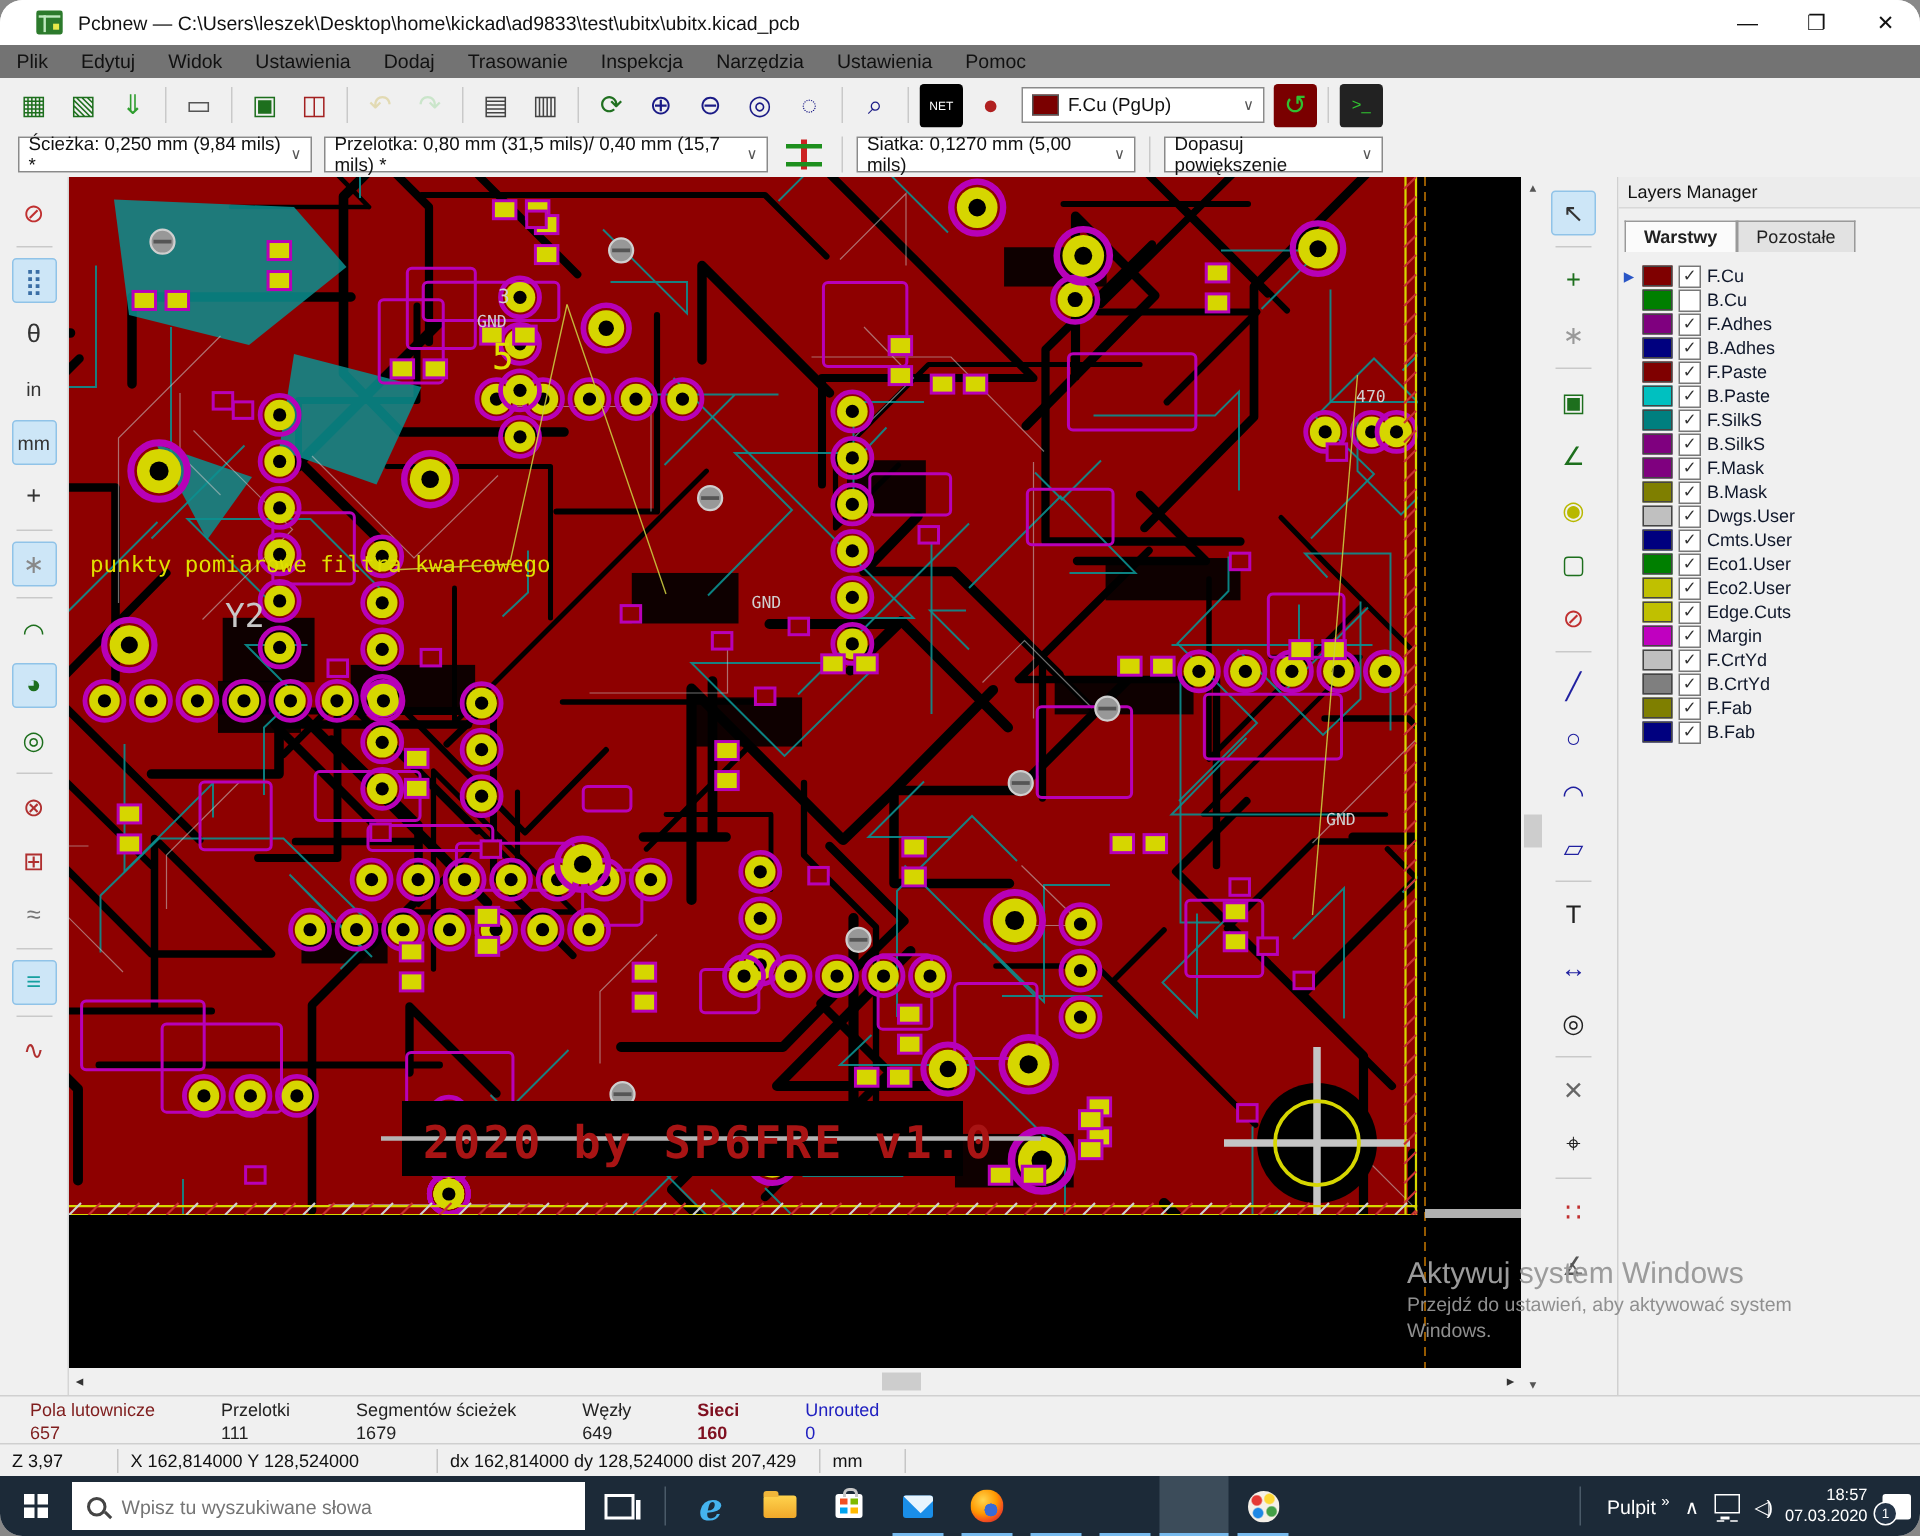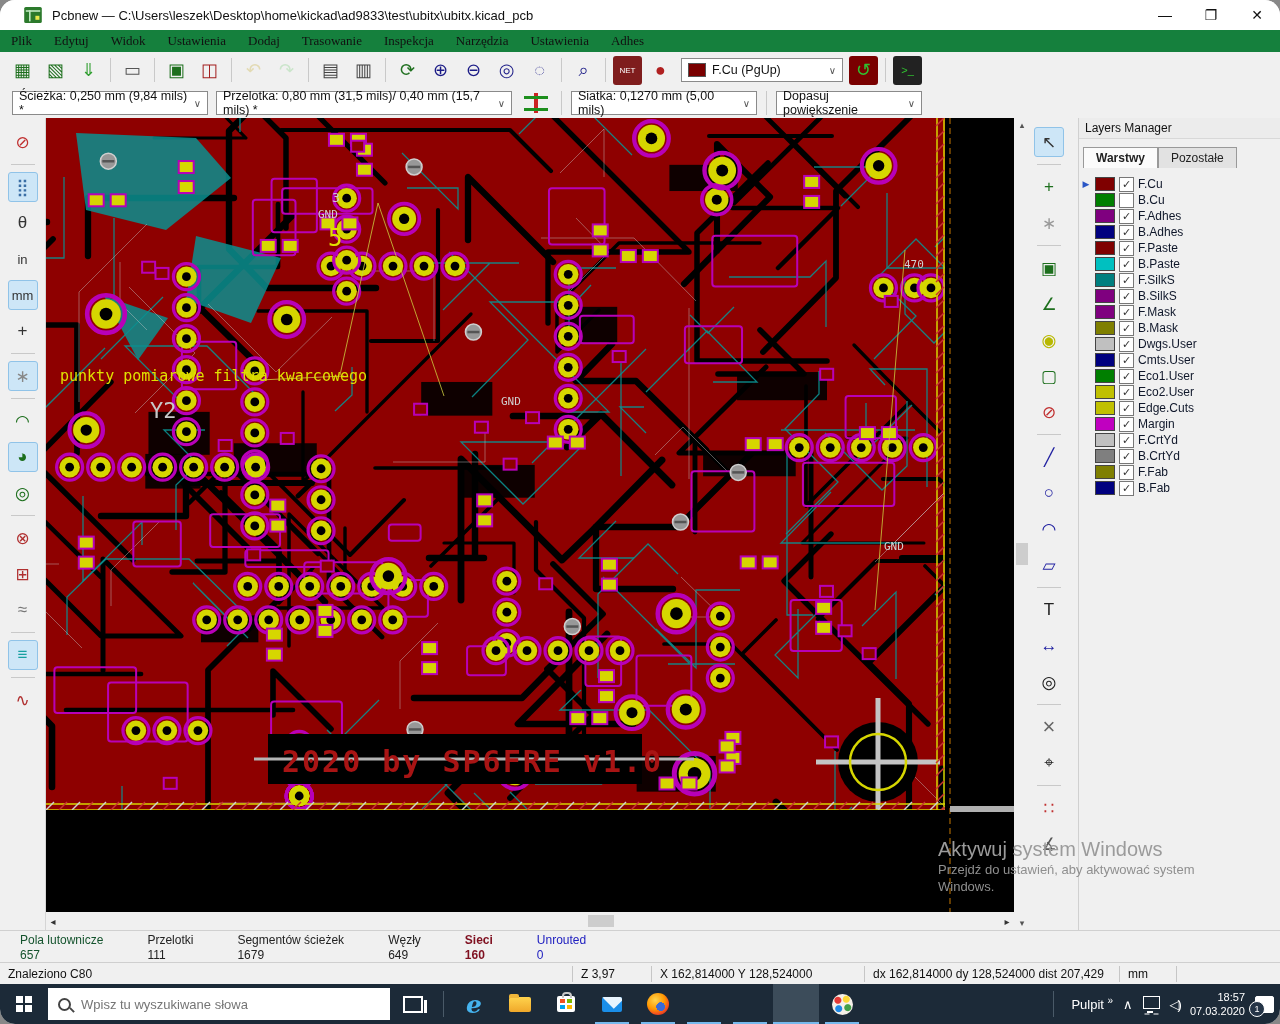--- a/index.html
+++ b/index.html
@@ -7,22 +7,22 @@
           font-family:"Liberation Sans",sans-serif;background:#f0f0f0;
           -webkit-user-select:none;user-select:none;border-radius:15px;}
   
   #titlebar{position:absolute;left:0;top:0;width:1280px;height:30px;background:#fff;
             display:flex;align-items:center;border-bottom:1px solid #e5e5e5;}
   #titlebar .appico{margin-left:22px;}
   #titlebar .title{margin-left:8px;font-size:13px;color:#111;flex:1;white-space:nowrap;overflow:hidden;}
   .winbtn{width:46px;height:30px;display:flex;align-items:center;justify-content:center;
           font-size:14px;color:#111;}
   
-  #menubar{position:absolute;left:0;top:30px;width:1280px;height:22px;background:#15803d;
-           display:flex;align-items:center;gap:0;border-bottom:1px solid #e8e8e8;font-family:Liberation Serif, serif;}
+  #menubar{position:absolute;left:0;top:30px;width:1280px;height:22px;background:#737373;
+           display:flex;align-items:center;gap:0;border-bottom:1px solid #e8e8e8;}
   .menuitem{padding:0 11px;font-size:13px;color:#111;height:22px;line-height:22px;}
   
   #toolbar1{position:absolute;left:0;top:52px;width:1280px;height:36px;background:#f0f0f0;
             display:flex;align-items:center;border-bottom:1px solid #dcdcdc;}
   #toolbar2{position:absolute;left:0;top:88px;width:1280px;height:30px;background:#f0f0f0;
             display:flex;align-items:center;border-bottom:1px solid #d5d5d5;}
   .ti{width:27px;height:27px;margin:0 2px;display:flex;align-items:center;justify-content:center;
       font-size:18px;border-radius:3px;border:1px solid transparent;}
   .ti.sel{background:#cde6f7;border:1px solid #90c3e8;}
   .ti.dis{opacity:.45;}
@@ -156,21 +156,21 @@
   <div id="menubar">
     <span class="menuitem">Plik</span>
     <span class="menuitem">Edytuj</span>
     <span class="menuitem">Widok</span>
     <span class="menuitem">Ustawienia</span>
     <span class="menuitem">Dodaj</span>
     <span class="menuitem">Trasowanie</span>
     <span class="menuitem">Inspekcja</span>
     <span class="menuitem">Narzędzia</span>
     <span class="menuitem">Ustawienia</span>
-    <span class="menuitem">Adhes</span>
+    <span class="menuitem">Pomoc</span>
   </div>
 
   <div id="toolbar1">
     <span style="width:6px"></span>
     <span id="t1a" style="display:flex;align-items:center">
         <span class="ti" style="color: rgb(29, 111, 29);">▦</span>
         <span class="ti" style="color: rgb(29, 111, 29);">▧</span>
         <span class="ti" style="color: rgb(47, 158, 47);">⇓</span>
         <span class="sep"></span>
         <span class="ti" style="color: rgb(85, 85, 85);">▭</span>
@@ -185,21 +185,21 @@
         <span class="ti" style="color: rgb(68, 68, 68);">▥</span>
         <span class="sep"></span>
         <span class="ti" style="color: rgb(32, 112, 32);">⟳</span>
         <span class="ti" style="color: rgb(26, 26, 134);">⊕</span>
         <span class="ti" style="color: rgb(26, 26, 134);">⊖</span>
         <span class="ti" style="color: rgb(26, 26, 134);">◎</span>
         <span class="ti" style="color: rgb(26, 26, 134);">◌</span>
         <span class="sep"></span>
         <span class="ti" style="color: rgb(26, 26, 134);">⌕</span>
         <span class="sep"></span>
-        <span class="ti" style="color: rgb(255, 255, 255); background: #7f1d1d; font-size: 8px; text-align: center;">NET</span>
+        <span class="ti" style="color: rgb(255, 255, 255); background: #000000; font-size: 8px; text-align: center;">NET</span>
         <span class="ti" style="color: rgb(176, 32, 32);">●</span>
       </span>
     <span class="combo" style="width:148px">
       <span class="swatch" id="layersw" style="background: rgb(122, 0, 0);"></span>
       <span>F.Cu (PgUp)</span>
       <span class="chev">∨</span>
     </span>
     <span id="t1b" style="display:flex;align-items:center">
         <span class="ti" style="color: rgb(48, 192, 48); background: rgb(122, 0, 0);">↺</span>
         <span class="sep"></span>
@@ -1118,21 +1118,21 @@
         <div class="lrow">
           <span class="act"></span>
           <span class="sw" style="background: rgb(0, 0, 127);"></span>
           <span class="cb">✓</span>
           <span class="lname">B.Fab</span>
         </div>
       </div>
   </div>
 
   <div id="status1">
-      <span class="scol" style="color: #14532d;">
+      <span class="scol" style="color: #7f1d1d;">
         <div>Pola lutownicze</div>
         <div>657</div>
       </span>
       <span class="scol" style="color: rgb(34, 34, 34);">
         <div>Przelotki</div>
         <div>111</div>
       </span>
       <span class="scol" style="color: rgb(34, 34, 34);">
         <div>Segmentów ścieżek</div>
         <div>1679</div>
@@ -1144,21 +1144,20 @@
       <span class="scol" style="color: rgb(127, 16, 32); font-weight: bold;">
         <div>Sieci</div>
         <div>160</div>
       </span>
       <span class="scol" style="color: rgb(32, 32, 192);">
         <div>Unrouted</div>
         <div>0</div>
       </span>
     </div>
   <div id="status2">
-    <span class="cell" style="width:556px">Znaleziono C80</span>
     <span class="cell" style="width:62px">Z 3,97</span>
     <span class="cell" style="width:196px">X 162,814000 Y 128,524000</span>
     <span class="cell" style="width:238px">dx 162,814000  dy 128,524000  dist 207,429</span>
     <span class="cell" style="width:40px">mm</span>
   </div>
 
   <div id="taskbar">
     <span id="startbtn">
         <span class="winlogo"></span>
       </span>

